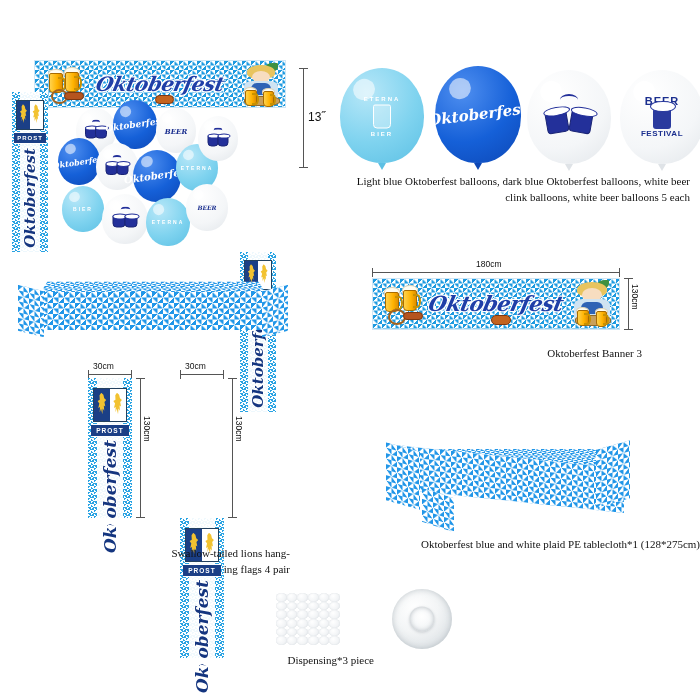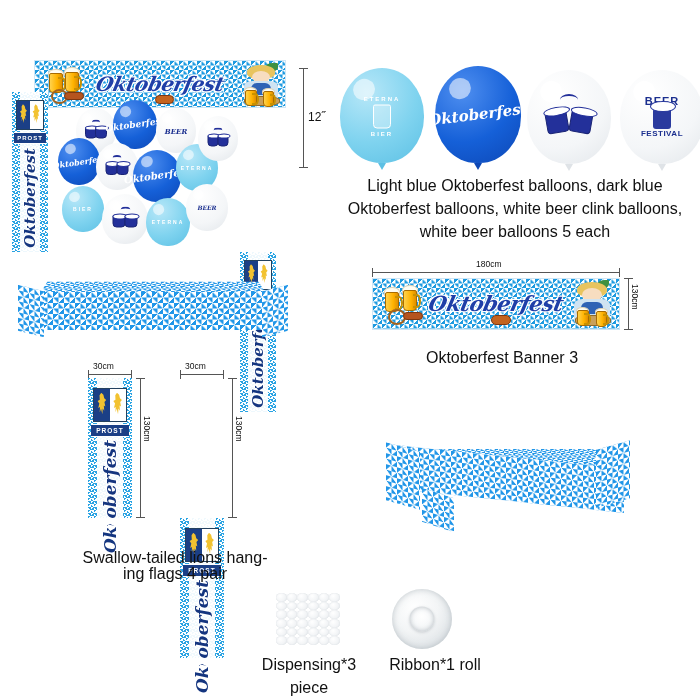--- a/index.html
+++ b/index.html
@@ -189,23 +189,23 @@
   }
   .dim-v::before{top:0;} .dim-v::after{bottom:0;}
   .dim-label{
     position:absolute;font-size:8.5px;color:#111;white-space:nowrap;
     font-family:"Liberation Sans", sans-serif;
   }
   .dim-label.vert{writing-mode:vertical-rl;}
 
   
   .caption{
-    position:absolute;text-align:center;
-    font-family:Liberation Sans, sans-serif;
-    font-size:16px;color:#111;line-height:1.45;
+    position:absolute;text-align:right;
+    font-family:Liberation Serif, serif;
+    font-size:11px;color:#111;line-height:1.45;
   }
 
   
   .cloth-top{
     position:absolute;
     transform:perspective(320px) rotateX(58deg);
     transform-origin:50% 100%;
   }
 
   
@@ -398,21 +398,21 @@
     </div>
 
     <div class="abs" style="left:18px;top:228px;width:270px;height:92px;">
       <div class="abs plaid cloth-top" style="left:12px;top:0;width:246px;height:62px;"></div>
       <div class="abs plaid" style="left:2px;top:44px;width:266px;height:38px;"></div>
       <div class="abs plaid" style="left:0;top:40px;width:26px;height:46px;transform:skewY(14deg);"></div>
       <div class="abs plaid" style="right:0;top:40px;width:26px;height:46px;transform:skewY(-14deg);"></div>
     </div>
 
     <div class="dim-v" style="left:303px;top:48px;height:100px;"></div>
-    <div class="dim-label" style="left:308px;top:90px;font-size:12px;">12˝</div>
+    <div class="dim-label" style="left:308px;top:90px;font-size:12px;">13˝</div>
   </div>
 
   <div class="abs" style="left:330px;top:62px;width:370px;height:160px;">
     <div class="balloon bl-light" style="left:10px;top:6px;width:84px;height:95px;">
       <div class="shine"></div>
       <div class="bdesign" style="width:54px;">
         <div class="arc-text" style="font-size:6px;color:#ffffff;">ETERNA</div>
         <div style="margin:3px auto 2px;width:16px;height:22px;border:1.6px solid #ffffff;border-radius:2px 2px 4px 4px;background:rgba(255,255,255,.3);"></div>
         <div class="arc-text" style="font-size:6px;color:#ffffff;">BIER</div>
       </div>
@@ -550,20 +550,21 @@
   </div>
 
   <div class="abs" style="left:310px;top:405px;width:390px;height:160px;">
     <div class="abs" style="left:72px;top:0;width:250px;height:128px;">
       <div class="abs plaid cloth-top" style="left:22px;top:4px;width:210px;height:72px;"></div>
       <div class="abs plaid" style="left:14px;top:52px;width:228px;height:44px;transform:skewY(6deg);"></div>
       <div class="abs plaid" style="left:4px;top:42px;width:34px;height:58px;transform:skewY(16deg);"></div>
       <div class="abs plaid" style="right:2px;top:40px;width:34px;height:58px;transform:skewY(-16deg);"></div>
       <div class="abs plaid" style="left:40px;top:88px;width:32px;height:34px;transform:skewY(18deg);"></div>
     </div>
+    <div class="caption" style="left:0;top:132px;width:390px;">Oktoberfest blue and white plaid PE tablecloth*1 (128*275cm)</div>
   </div>
 
   <div class="abs" style="left:240px;top:585px;width:270px;height:90px;">
     <div id="dispensing-dots" class="abs" style="left:36px;top:8px;width:64px;height:52px;">
         <i></i>
         <i></i>
         <i></i>
         <i></i>
         <i></i>
         <i></i>
@@ -596,16 +597,15 @@
         <i></i>
         <i></i>
         <i></i>
         <i></i>
       </div>
     <div class="caption" style="left:4px;top:68px;width:130px;">Dispensing*3 piece</div>
 
     <div id="ribbon-roll" class="abs" style="left:152px;top:4px;width:60px;height:60px;">
       <div class="hole"></div>
     </div>
-    <div class="caption" style="left:130px;top:68px;width:130px;">Ribbon*1 roll</div>
   </div>
 
 </div>
 
 </body></html>

